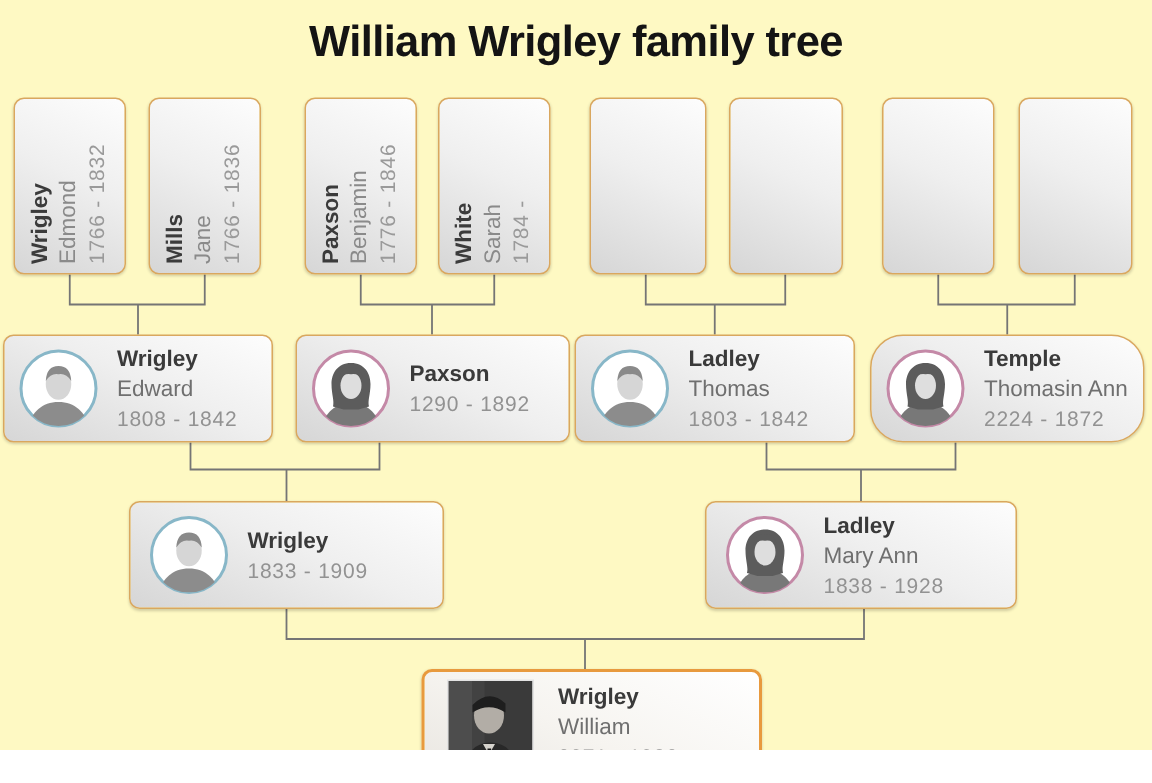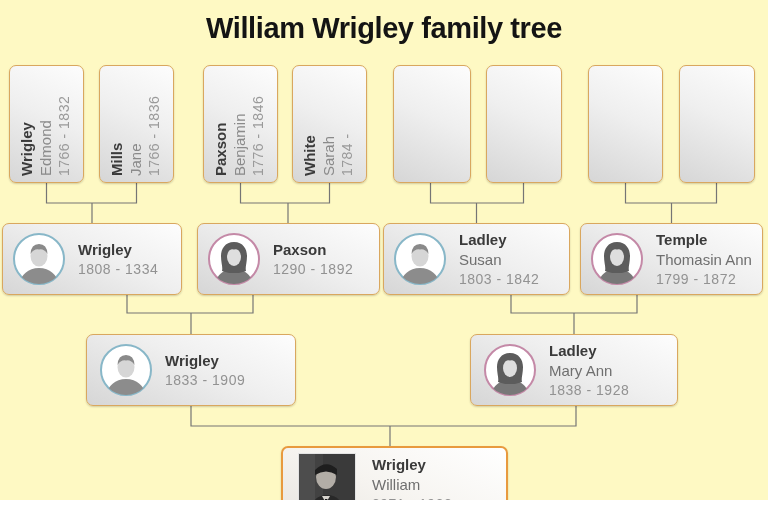--- a/index.html
+++ b/index.html
@@ -106,21 +106,22 @@
         </defs>
       <circle cx="28" cy="28" r="25" fill="#ffffff" stroke="#88b7c8" stroke-width="2"></circle>
       <g clip-path="url(#cp-g2a)">
         <path d="M28,37 c-11,0 -18,7 -20,16 h40 c-2,-9 -9,-16 -20,-16 z" fill="#8c8c8c"></path>
         <ellipse cx="28" cy="25" rx="8.5" ry="10.5" fill="#d6d6d6"></ellipse>
         <path d="M19.5,23 q0.5,-10 8.5,-10 q8,0 8.5,10 q-3.5,-5.5 -8.5,-4.5 q-5,-1 -8.5,4.5 z" fill="#8a8a8a"></path>
       </g>
     </svg>
     <div class="pinfo">
       <div class="p-surname">Wrigley</div>
-      <div class="p-dates">1808 - 1334</div>
+      <div class="p-given">Edward</div>
+      <div class="p-dates">1808 - 1842</div>
     </div>
   </div>
 
   <div class="card person" style="left:197px;top:223px;width:183px;height:72px;">
     <svg class="avatar" viewBox="0 0 56 56">
       <defs>
           <clipPath id="cp-g2b">
             <circle cx="28" cy="28" r="25"></circle>
           </clipPath>
         </defs>
@@ -147,44 +148,44 @@
         </defs>
       <circle cx="28" cy="28" r="25" fill="#ffffff" stroke="#88b7c8" stroke-width="2"></circle>
       <g clip-path="url(#cp-g2c)">
         <path d="M28,37 c-11,0 -18,7 -20,16 h40 c-2,-9 -9,-16 -20,-16 z" fill="#8c8c8c"></path>
         <ellipse cx="28" cy="25" rx="8.5" ry="10.5" fill="#d6d6d6"></ellipse>
         <path d="M19.5,23 q0.5,-10 8.5,-10 q8,0 8.5,10 q-3.5,-5.5 -8.5,-4.5 q-5,-1 -8.5,4.5 z" fill="#8a8a8a"></path>
       </g>
     </svg>
     <div class="pinfo">
       <div class="p-surname">Ladley</div>
-      <div class="p-given">Susan</div>
+      <div class="p-given">Thomas</div>
       <div class="p-dates">1803 - 1842</div>
     </div>
   </div>
 
-  <div class="card person" style="left:580px;top:223px;width:183px;height:72px;">
+  <div class="card person" style="left:580px;top:223px;width:183px;height:72px;border-radius:22px;">
     <svg class="avatar" viewBox="0 0 56 56">
       <defs>
           <clipPath id="cp-g2d">
             <circle cx="28" cy="28" r="25"></circle>
           </clipPath>
         </defs>
       <circle cx="28" cy="28" r="25" fill="#ffffff" stroke="#c489a7" stroke-width="2"></circle>
       <g clip-path="url(#cp-g2d)">
         <path d="M28,38 c-11,0 -17,6 -19,15 h38 c-2,-9 -8,-15 -19,-15 z" fill="#787878"></path>
         <path d="M28,11 c-9,0 -13,7 -13,14 c0,7 2,11 1,15 l7,2 h10 l7,-2 c-1,-4 1,-8 1,-15 c0,-7 -4,-14 -13,-14 z" fill="#5c5c5c"></path>
         <ellipse cx="28" cy="26" rx="7" ry="9" fill="#dedede"></ellipse>
         <path d="M20,22 q1,-8 8,-8 q7,0 8,8 q-3.5,-4.5 -8,-3.5 q-4.5,-1 -8,3.5 z" fill="#5c5c5c"></path>
       </g>
     </svg>
     <div class="pinfo">
       <div class="p-surname">Temple</div>
       <div class="p-given">Thomasin Ann</div>
-      <div class="p-dates">1799 - 1872</div>
+      <div class="p-dates">2224 - 1872</div>
     </div>
   </div>
 
   <div class="card person" style="left:86px;top:334px;width:210px;height:72px;">
     <svg class="avatar" style="margin-left:11px;" viewBox="0 0 56 56">
       <defs>
           <clipPath id="cp-g3a">
             <circle cx="28" cy="28" r="25"></circle>
           </clipPath>
         </defs>

